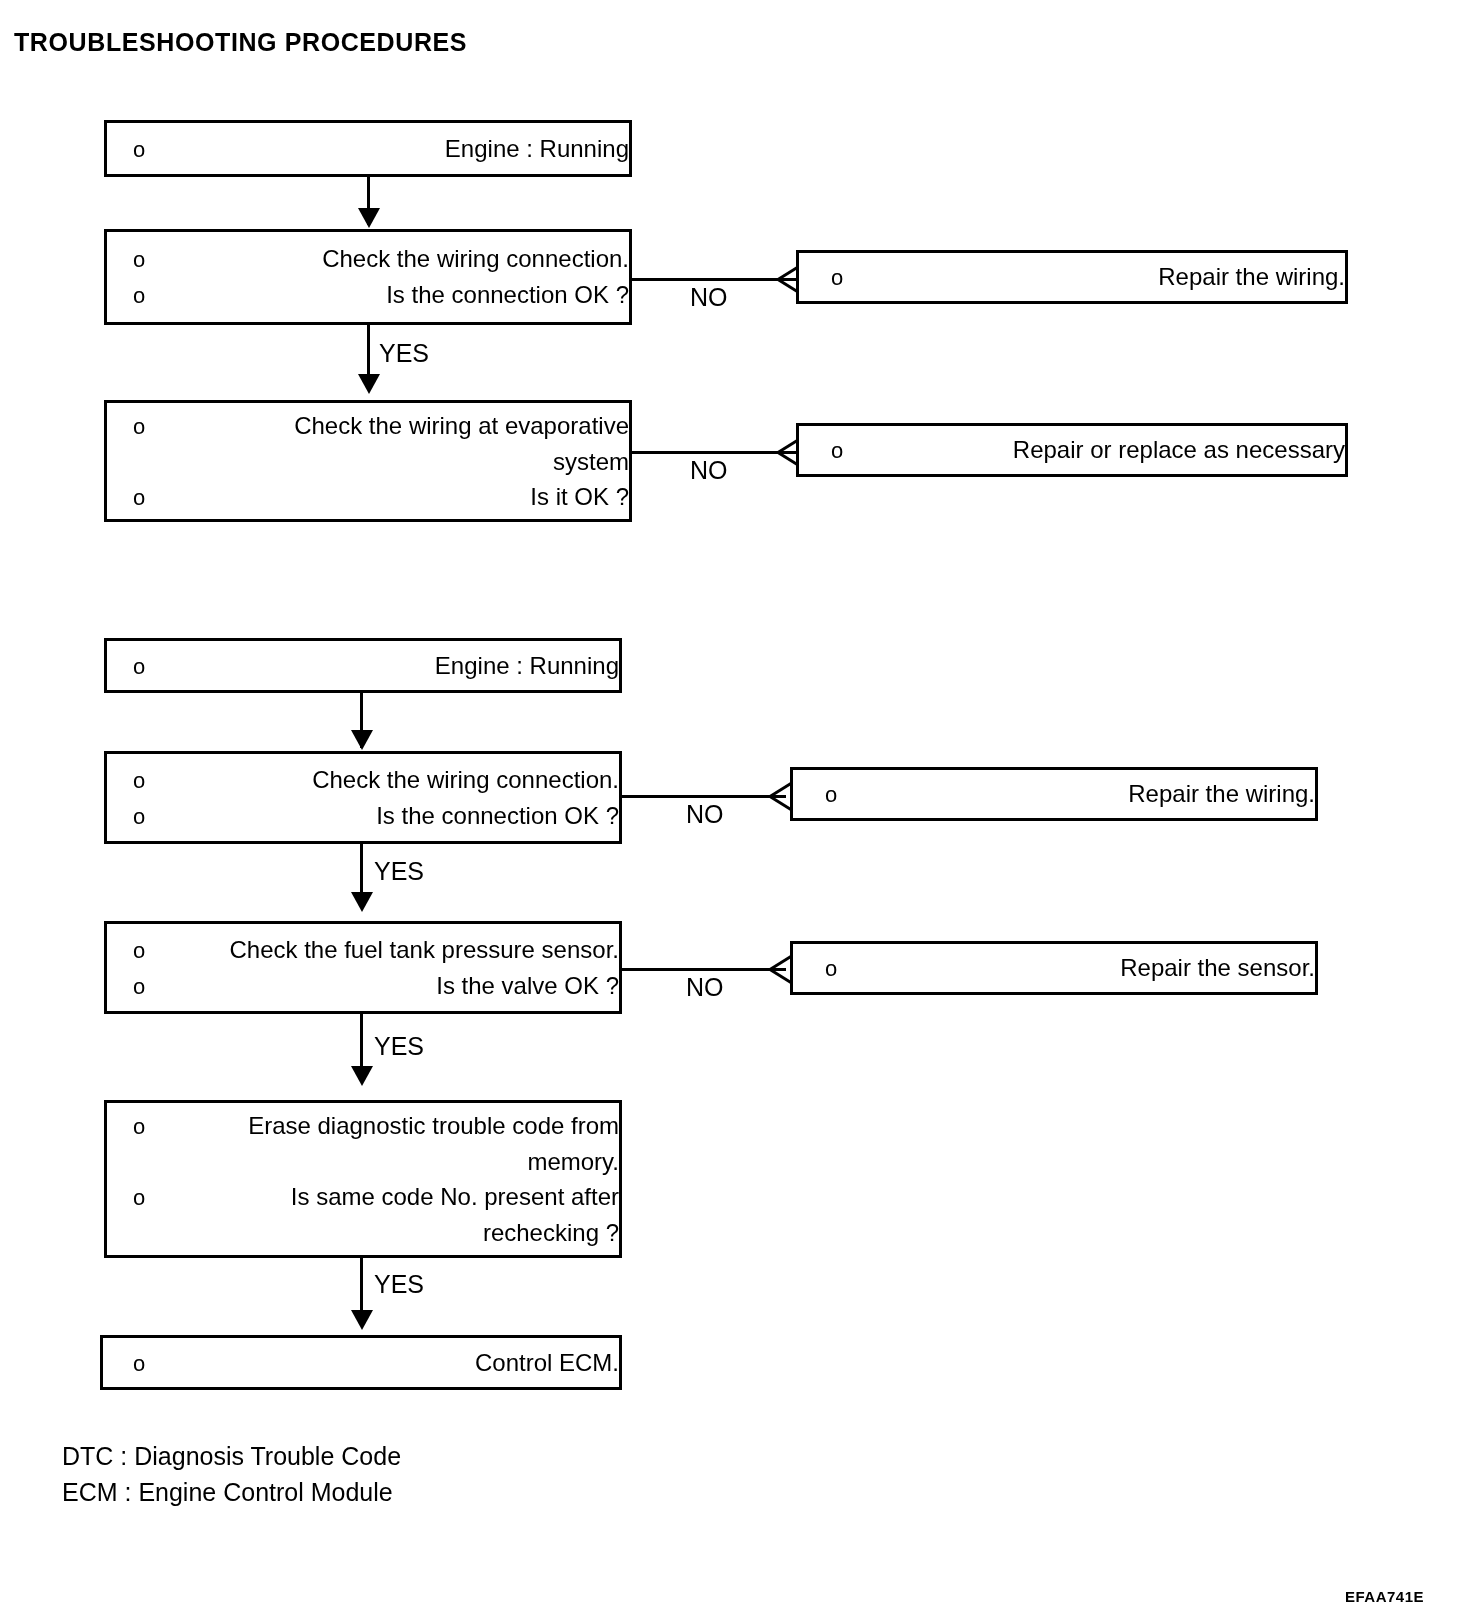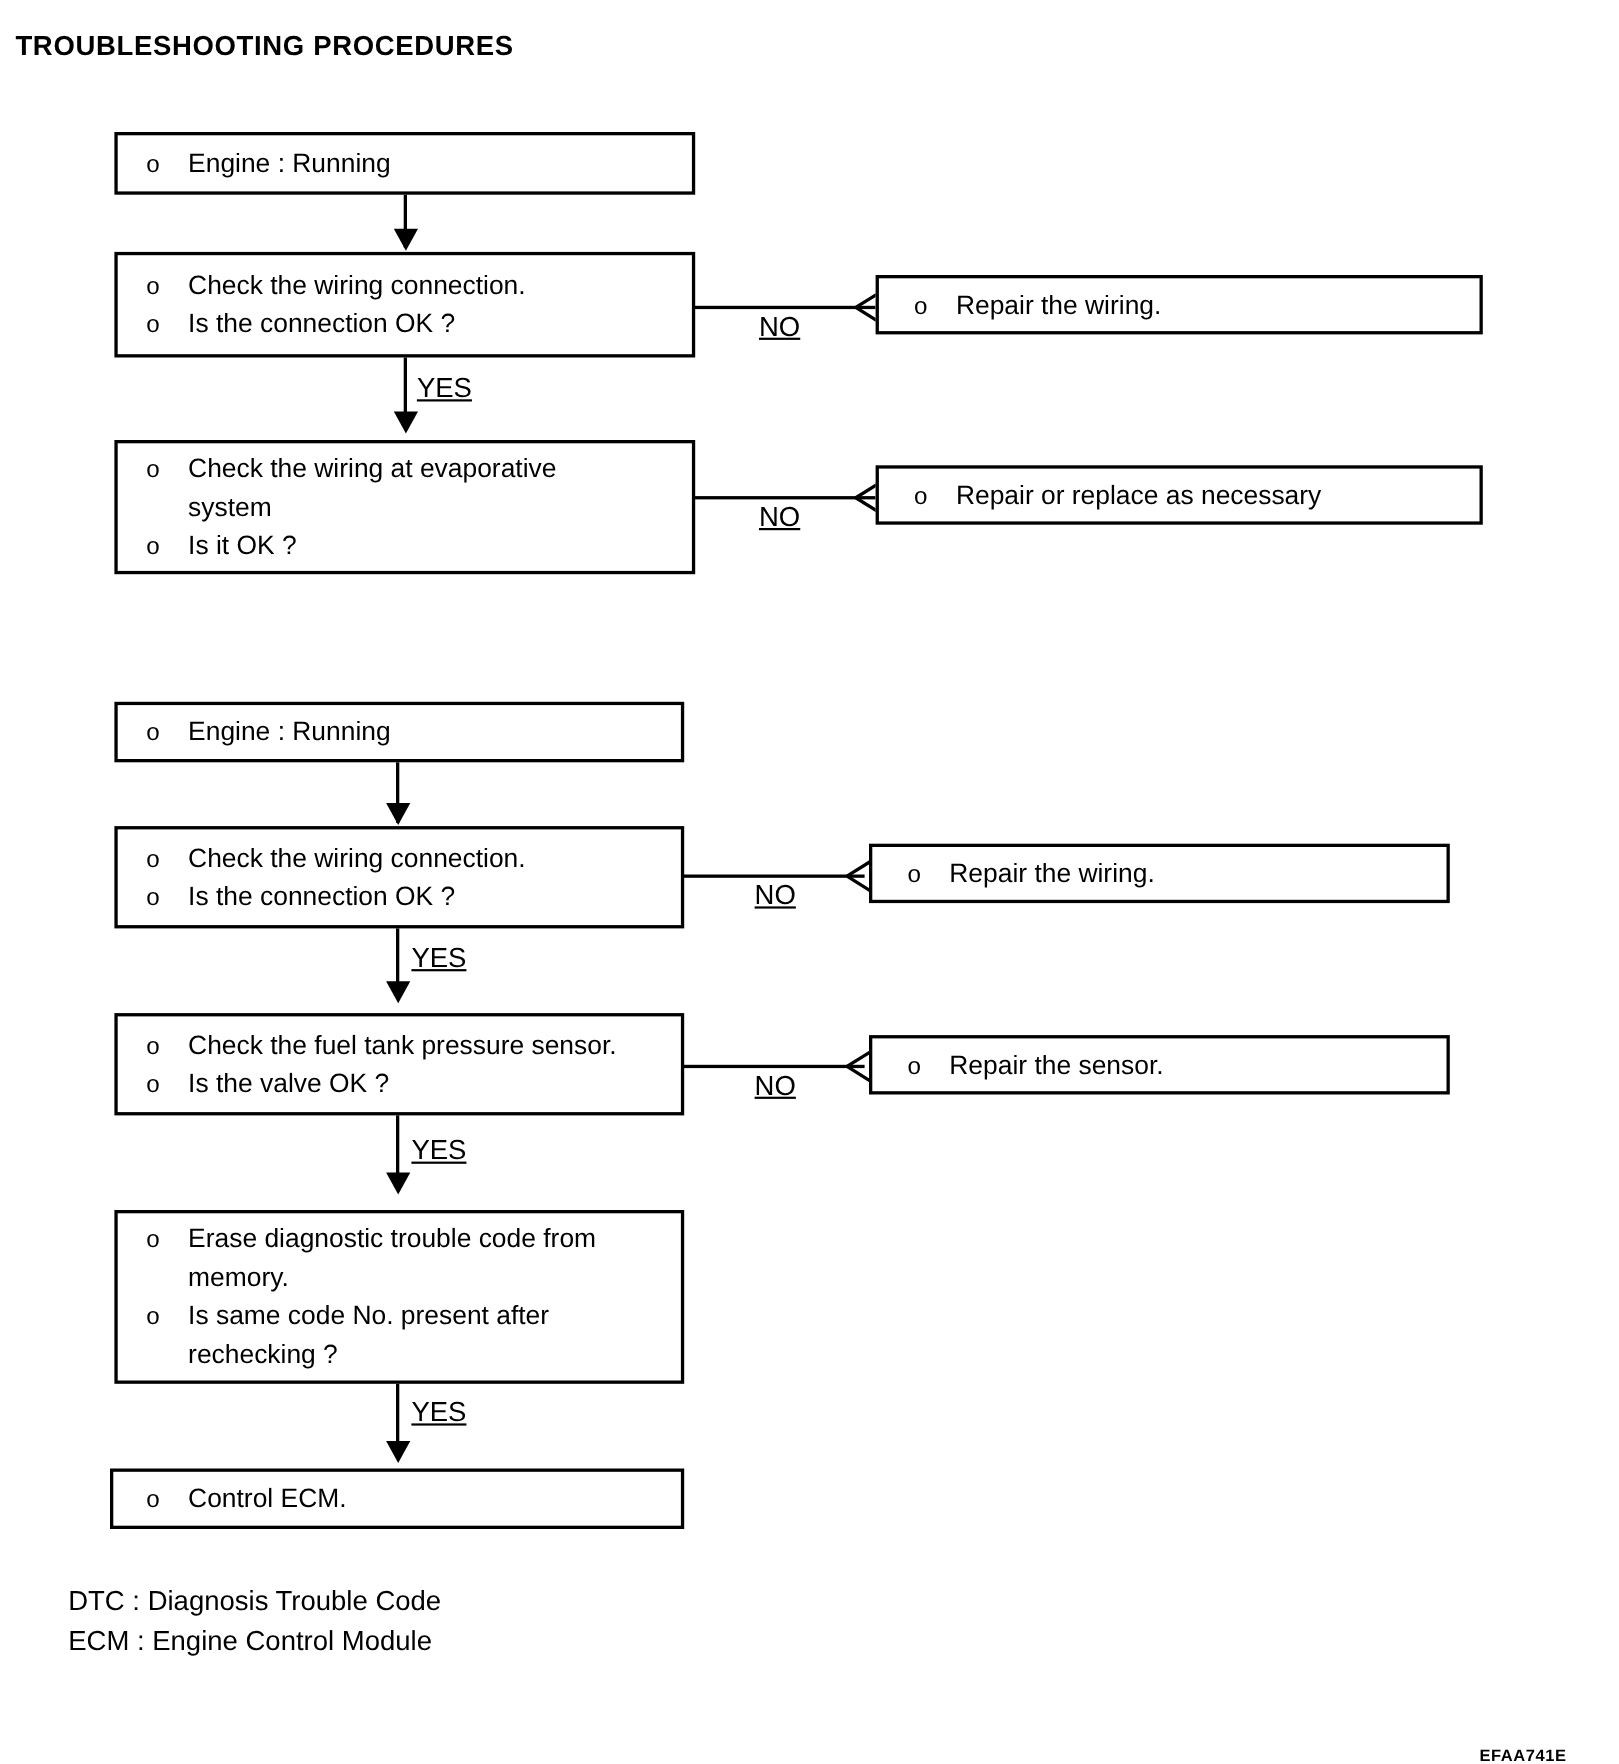--- a/index.html
+++ b/index.html
@@ -56,20 +56,21 @@
     line-height: 35px;
     white-space: nowrap;
   }
   .bullet {
     width: 38px;
     flex: 0 0 38px;
     font-size: 22px;
   }
   .btext {
     flex: 1 1 auto;
+    text-align: right;
   }
   .btext.cont {
     
   }
 
   
   .vline {
     position: absolute;
     width: 3px;
     background: #000000;
@@ -93,21 +94,20 @@
     background: #000000;
     height: 3px;
     transform-origin: left center;
   }
 
   .edge-label {
     position: absolute;
     font-size: 25px;
     line-height: 25px;
     white-space: nowrap;
-    text-decoration: underline;
   }
 
   
   .legend {
     position: absolute;
     font-size: 25px;
     line-height: 36px;
     white-space: nowrap;
   }
   .legend div { white-space: nowrap; }

